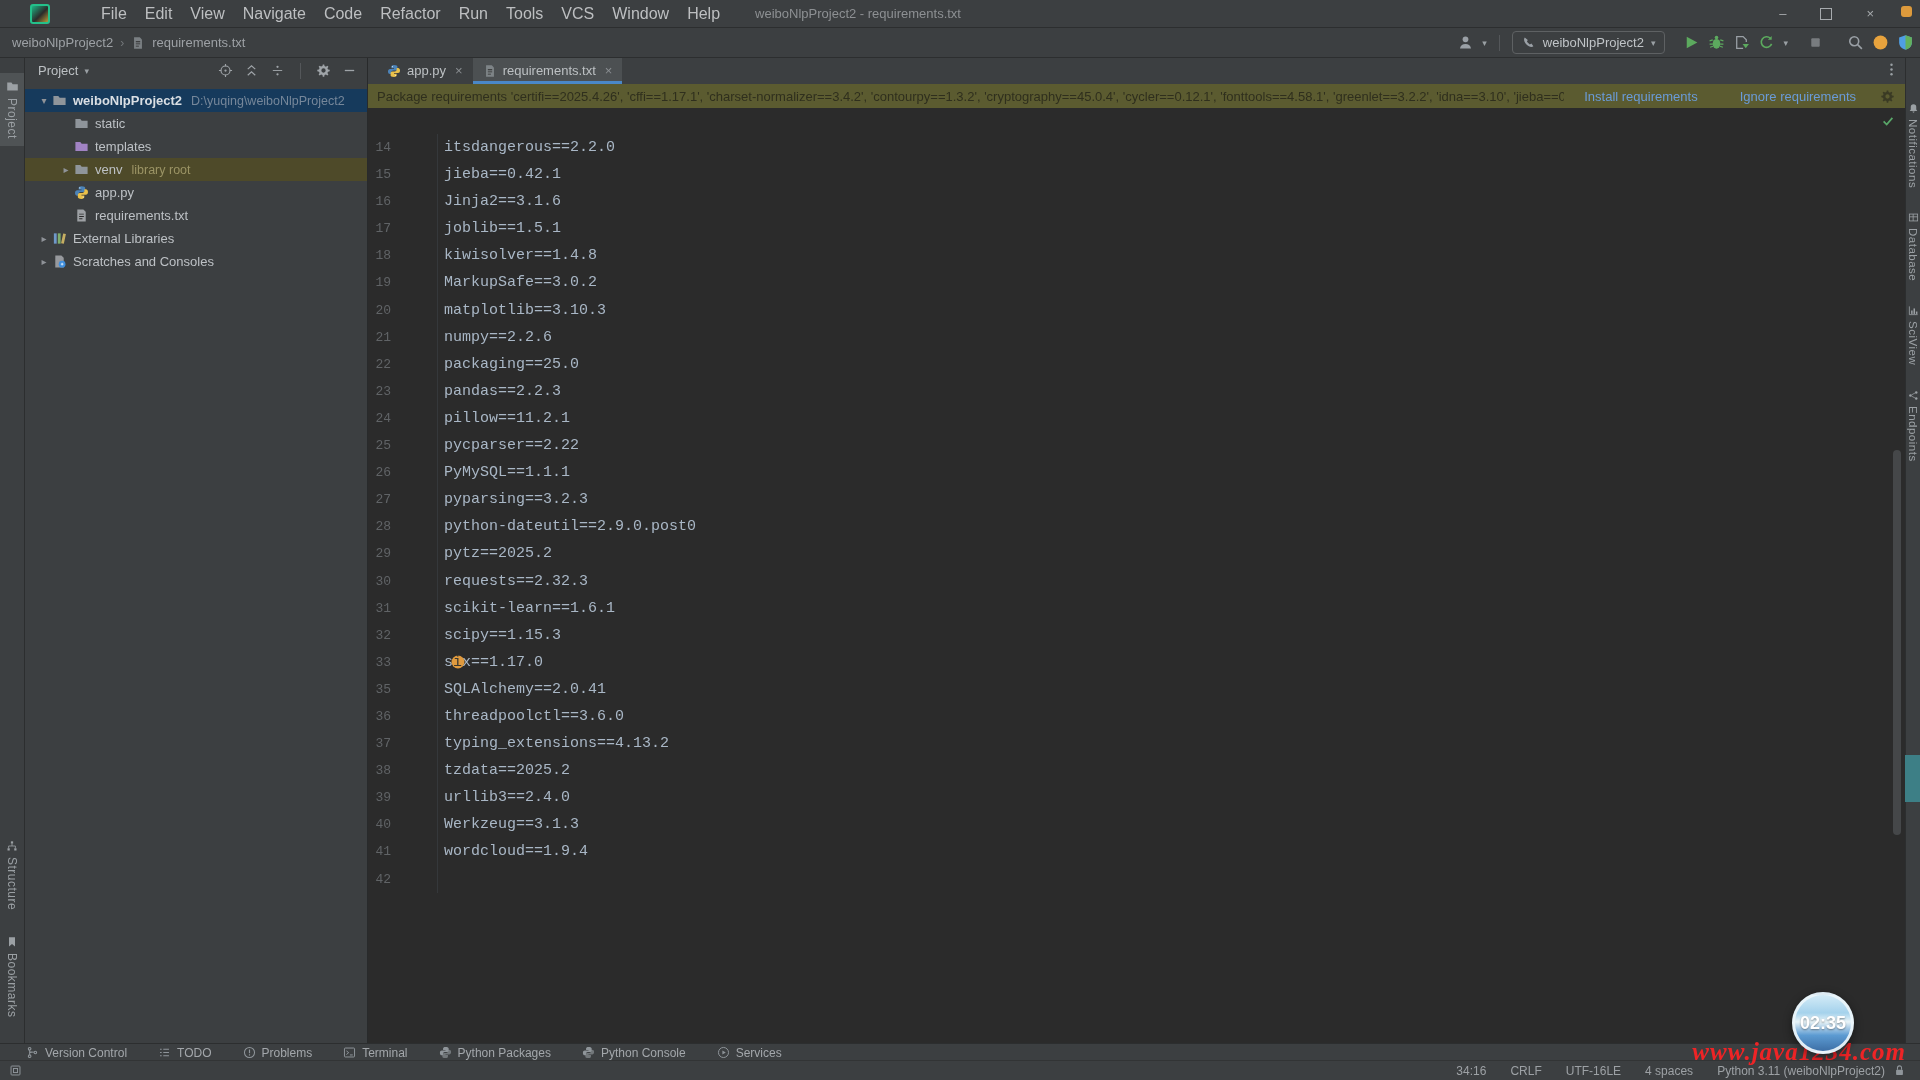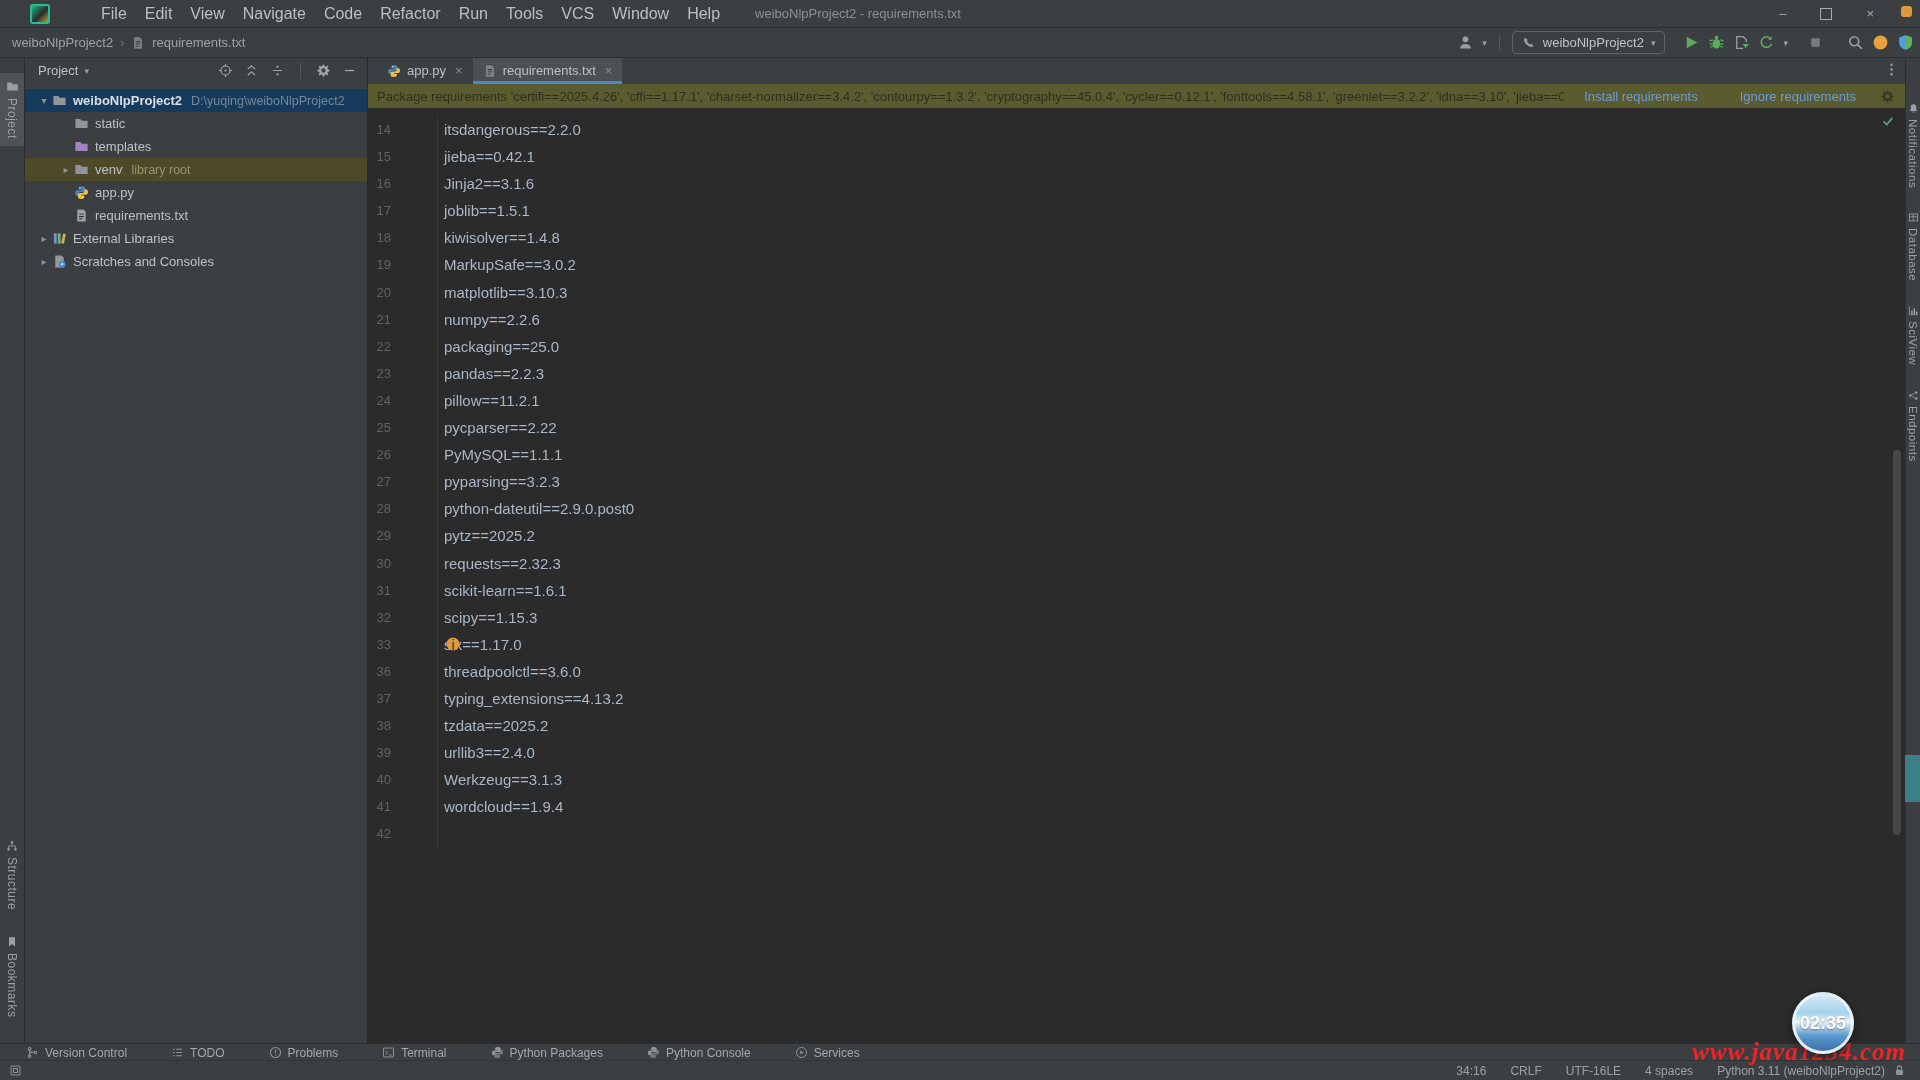--- a/index.html
+++ b/index.html
@@ -65,22 +65,22 @@
   .tab.active{background:#4c5052;box-shadow:inset 0 -3px 0 #4a88c7;}
   .tab-close{color:#8a8e92;font-size:13px;margin-left:3px;}
   .tab-options{position:absolute;right:6px;top:5px;color:#9aa0a4;}
   .banner{height:24px;background:#5b5b30;display:flex;align-items:center;font-size:13px;color:#2f2f1d;
           padding:0 10px 0 10px;white-space:nowrap;overflow:hidden;}
   .banner .msg{overflow:hidden;flex-shrink:1;}
   .banner .lnk{color:#6a9bd8;flex:none;}
   .lnk1{margin-left:auto;padding-left:20px;}
   .lnk2{margin-left:42px;}
   .banner-gear{margin-left:24px;color:#3a3a24;flex:none;}
-  .code{position:absolute;left:0;right:0;top:51px;bottom:0;padding-top:8px;overflow:hidden;
-        font-family:Liberation Sans, sans-serif;font-size:15px;}
+  .code{position:absolute;left:0;right:0;top:51px;bottom:0;padding-top:26px;overflow:hidden;
+        font-family:Liberation Mono, monospace;font-size:15px;}
   .code-line{display:flex;height:27.1px;line-height:27.1px;}
   .ln{width:70px;box-sizing:border-box;padding-right:46px;text-align:right;color:#606366;
       font-size:13px;flex:none;}
   .ln.cur{color:#a9acae;}
   .ct{border-left:1px solid #35383b;padding-left:6px;color:#a9b7c6;white-space:pre;flex:1;}
   .caret{display:inline-block;width:2px;height:17px;background:#d8dce0;margin-bottom:-3px;margin-left:1px;}
   .wsmark{color:#5d676b;margin-left:13px;font-size:14px;}
   .mkchar{position:relative;z-index:1;color:#3a382f;}
   .mkchar::before{content:'';position:absolute;left:50%;top:50%;transform:translate(-50%,-50%);
                   width:13px;height:13px;background:#e09a3e;border-radius:50%;z-index:-1;}
@@ -91,21 +91,21 @@
   
   .right-stripe{position:absolute;right:0;top:57px;width:15px;bottom:36px;background:#3c3f41;
                 border-left:1px solid #2c2e2f;display:flex;flex-direction:column;align-items:center;
                 padding-top:46px;gap:24px;z-index:4;box-sizing:border-box;}
   .right-stripe .vlabel{font-size:11.5px;}
   .stripe-marker{position:absolute;right:0;top:755px;width:15px;height:47px;background:#3d7f86;z-index:6;}
 
   
   .bottom-bar{position:absolute;left:0;right:0;bottom:19px;height:17px;background:#3c3f41;
               border-top:1px solid #2c2e2f;display:flex;align-items:center;padding-left:26px;
-              gap:44px;font-size:12px;color:#a3a7ab;z-index:5;}
+              gap:31px;font-size:12px;color:#a3a7ab;z-index:5;}
   .bb-item{display:flex;align-items:center;gap:6px;white-space:nowrap;}
   .status-bar{position:absolute;left:0;right:0;bottom:0;height:19px;background:#3c3f41;
               border-top:1px solid #323435;display:flex;align-items:center;font-size:12px;
               color:#9da1a5;z-index:5;}
   .switcher{margin-left:9px;color:#8f959a;}
   .status-items{margin-left:auto;display:flex;align-items:center;gap:24px;margin-right:8px;}
   .st-item{white-space:nowrap;}
   .status-lock{margin-right:14px;color:#8f959a;}
 
   
@@ -571,20 +571,24 @@
         </div>
         <div class="code-line">
           <span class="ln">32</span>
           <span class="ct">scipy==1.15.3</span>
         </div>
         <div class="code-line">
           <span class="ln">33</span>
           <span class="ct">s<span class="mkchar">i</span>x==1.17.0</span>
         </div>
         <div class="code-line">
+          <span class="ln">35</span>
+          <span class="ct">SQLAlchemy==2.0.41</span>
+        </div>
+        <div class="code-line">
           <span class="ln">36</span>
           <span class="ct">threadpoolctl==3.6.0</span>
         </div>
         <div class="code-line">
           <span class="ln">37</span>
           <span class="ct">typing_extensions==4.13.2</span>
         </div>
         <div class="code-line">
           <span class="ln">38</span>
           <span class="ct">tzdata==2025.2</span>

